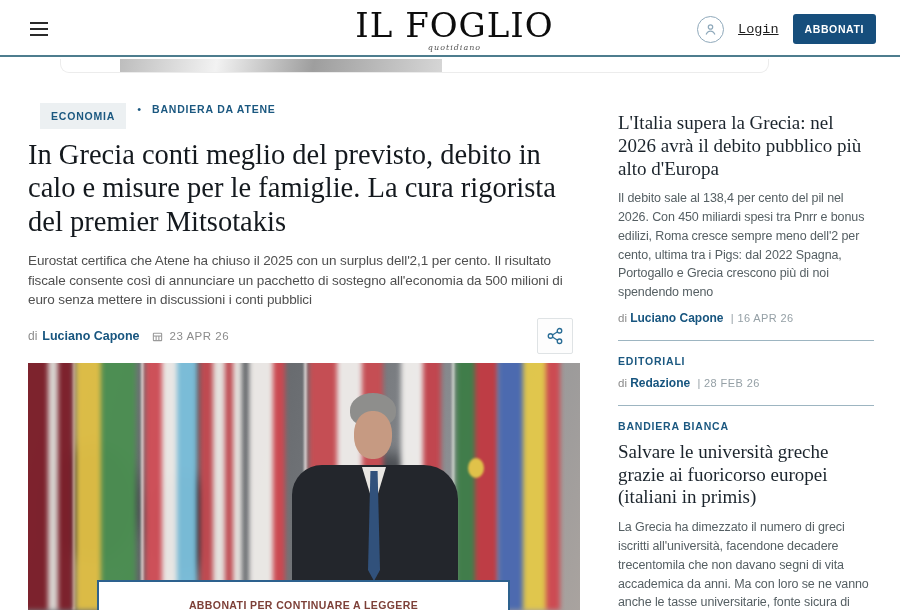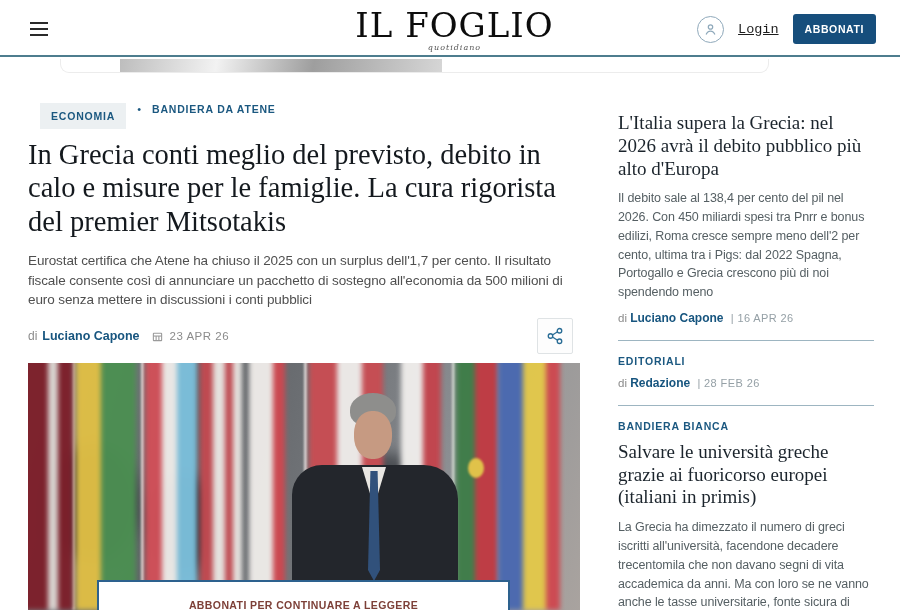--- a/index.html
+++ b/index.html
@@ -118,21 +118,21 @@
 </div>
 
 <div class="kicker-row">
   <span class="chip">ECONOMIA</span>
   <span class="kdot">•</span>
   <span class="ktopic">BANDIERA DA ATENE</span>
 </div>
 
 <h1 class="headline">In Grecia conti meglio del previsto, debito in calo e misure per le famiglie. La cura rigorista del premier Mitsotakis</h1>
 
-<p class="standfirst">Eurostat certifica che Atene ha chiuso il 2025 con un surplus dell'1,7 per cento. Il risultato fiscale consente così di annunciare un pacchetto di sostegno all'economia da 500 milioni di euro senza mettere in discussioni i conti pubblici</p>
+<p class="standfirst">Eurostat certifica che Atene ha chiuso il 2025 con un surplus dell'2,1 per cento. Il risultato fiscale consente così di annunciare un pacchetto di sostegno all'economia da 500 milioni di euro senza mettere in discussioni i conti pubblici</p>
 
 <div class="byline-row">
   <span class="prefix">di</span>
   <span class="author">Luciano Capone</span>
   <span class="cal">
     <svg width="11" height="11" viewBox="0 0 24 24" fill="none" stroke="#9b9b9b" stroke-width="2.4">
       <rect x="3" y="5" width="18" height="16" rx="1"></rect>
         <line x1="3" y1="11" x2="21" y2="11"></line>
       <line x1="9" y1="11" x2="9" y2="21"></line>
         <line x1="15" y1="11" x2="15" y2="21"></line>

